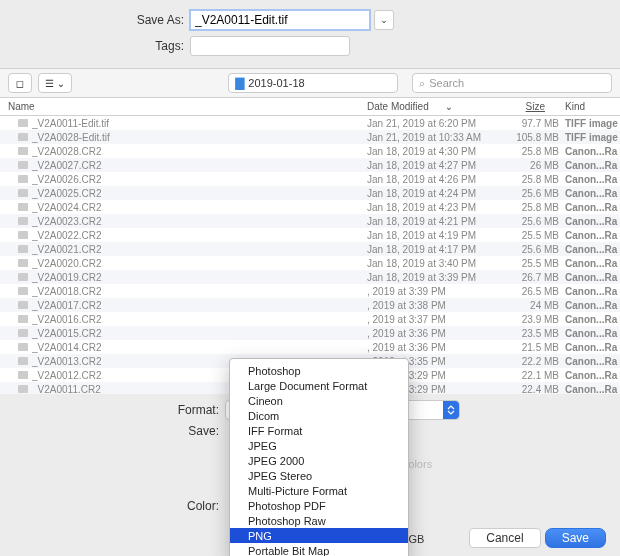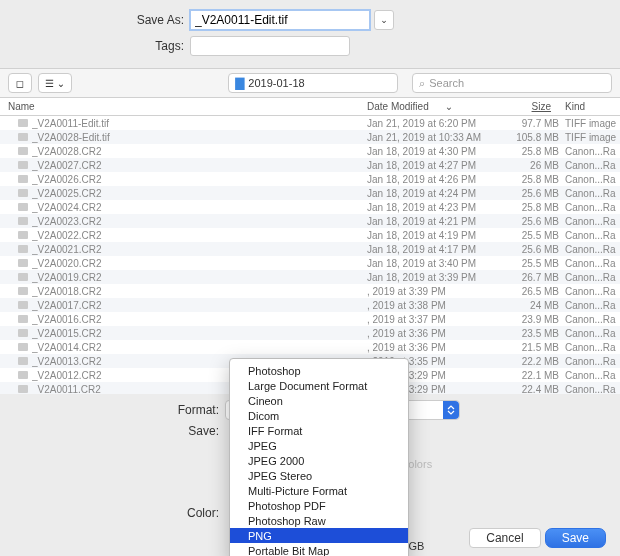--- a/index.html
+++ b/index.html
@@ -15,30 +15,30 @@
 .toolbar { display: flex; align-items: center; padding: 4px 8px; border-top: 1px solid #d0d0d0; border-bottom: 1px solid #d0d0d0; background: #f5f5f5; gap: 6px; }
 .tb-btn { height: 20px; border: 1px solid #ccc; border-radius: 4px; background: #fff; display:flex; align-items:center; justify-content:center; padding: 0 6px; font-size:10px; }
 .tb-nav { width: 24px; }
 .folder-popup { flex: 0 0 170px; height: 20px; border: 1px solid #ccc; border-radius: 4px; background: #fff; display:flex; align-items:center; padding: 0 6px; margin-left: 150px; font-size: 11px; gap:4px; }
 .folder-icon { color: #3a87e0; font-size: 12px; }
 .search { flex: 1; margin-left: auto; height: 20px; border: 1px solid #ccc; border-radius: 4px; background: #fff; display:flex; align-items:center; padding: 0 6px; color:#999; font-size: 11px; max-width: 200px; gap:4px;}
 .file-area { position: relative; }
 .columns { display:flex; background: #fff; border-bottom: 1px solid #d0d0d0; height: 18px; align-items:center; font-size: 10px; color:#555; }
 .col-name { flex: 1; padding-left: 8px; }
 .col-date { width: 140px; display:flex; align-items:center; gap:16px; }
-.col-size { width: 58px; text-align:right; padding-right:14px;text-decoration:underline; }
+.col-size { width: 58px; text-align:right; padding-right:20px;text-decoration:underline; }
 .col-kind { width: 55px; }
 .file-list { background: #fff; height: 278px; overflow: hidden; }
 .file-row { display:flex; height: 14px; align-items:center; font-size: 10px; color: #888; }
 .file-row:nth-child(even){ background:#f4f6f9; }
 .file-row .icon { width: 10px; height: 8px; background:#ccc; border-radius:1px; margin: 0 4px 0 18px; flex-shrink:0; }
 .file-row .nm { flex:1; white-space:nowrap; overflow:hidden; text-overflow:ellipsis; }
 .file-row .dt { width: 140px; }
 .file-row .sz { width:58px; text-align:right; padding-right:6px; }
-.file-row .kd { width:55px; white-space:nowrap; overflow:hidden; text-overflow:ellipsis; padding-right:0; }
+.file-row .kd { width:55px; white-space:nowrap; overflow:hidden; text-overflow:ellipsis; padding-right:0;font-weight:bold; }
 .format-popup { position:absolute; left: 229px; top: 260px; width: 180px; background: #fff; border: 1px solid #bbb; border-radius: 4px; box-shadow: 0 6px 20px rgba(0,0,0,0.25); z-index: 50; padding: 4px 0; }
 .format-popup .opt { height: 15px; padding: 0 18px; font-size: 11px; display:flex; align-items:center; color:#222; position:relative; }
 .format-popup .opt.sel { background: #1d4ed8; color:#fff; }
 .bottom-opts { padding: 6px 0 0 0; }
 .bottom-opts .row { margin-bottom: 4px; }
 .bottom-opts .lbl { width: 225px; font-size: 12px; }
 .format-select { width: 235px; height: 20px; border: 1px solid #ccc; border-radius: 4px; background: #fff; display:flex; align-items:center; padding: 0 6px; position:relative; }
 .format-select .end { position:absolute; right:0; top:0; width:16px; height:100%; background:#2f72e4; border-radius: 0 4px 4px 0; display:flex; align-items:center; justify-content:center; }
 .chk { width: 12px; height: 12px; border: 1px solid #ccc; border-radius: 2px; margin-right: 4px; background:#fff; display:inline-flex; align-items:center; justify-content:center; font-size:9px; color:#fff; }
 .chk.on { background:#2f72e4; border-color:#2f72e4; }
@@ -311,21 +311,21 @@
           <span class="chk"></span>
           <span>Spot Colors</span>
         </div>
     </div>
     <div class="opt-grid">
       <div class="opt-item dim">
           <span class="chk"></span>
           <span>Layers</span>
         </div>
     </div>
-    <div class="row" style="margin-top:20px;">
+    <div class="row" style="margin-top:13px;">
       <div class="lbl">Color:</div>
     </div>
     <div class="opt-grid">
       <div class="opt-item dim">
           <span class="chk"></span>
           <span>Use Proof Setup:  Working CMYK</span>
         </div>
     </div>
     <div class="opt-grid">
       <div class="opt-item" style="color:#333;">

